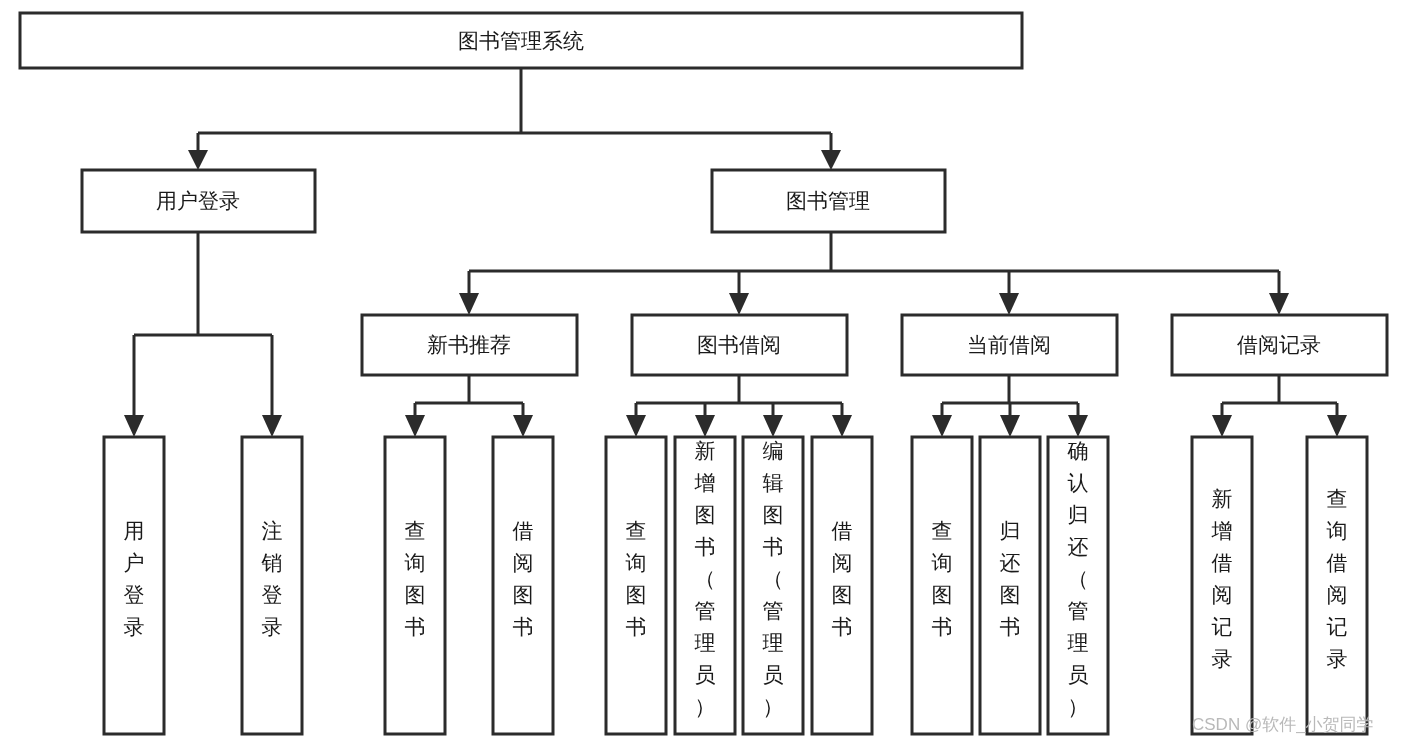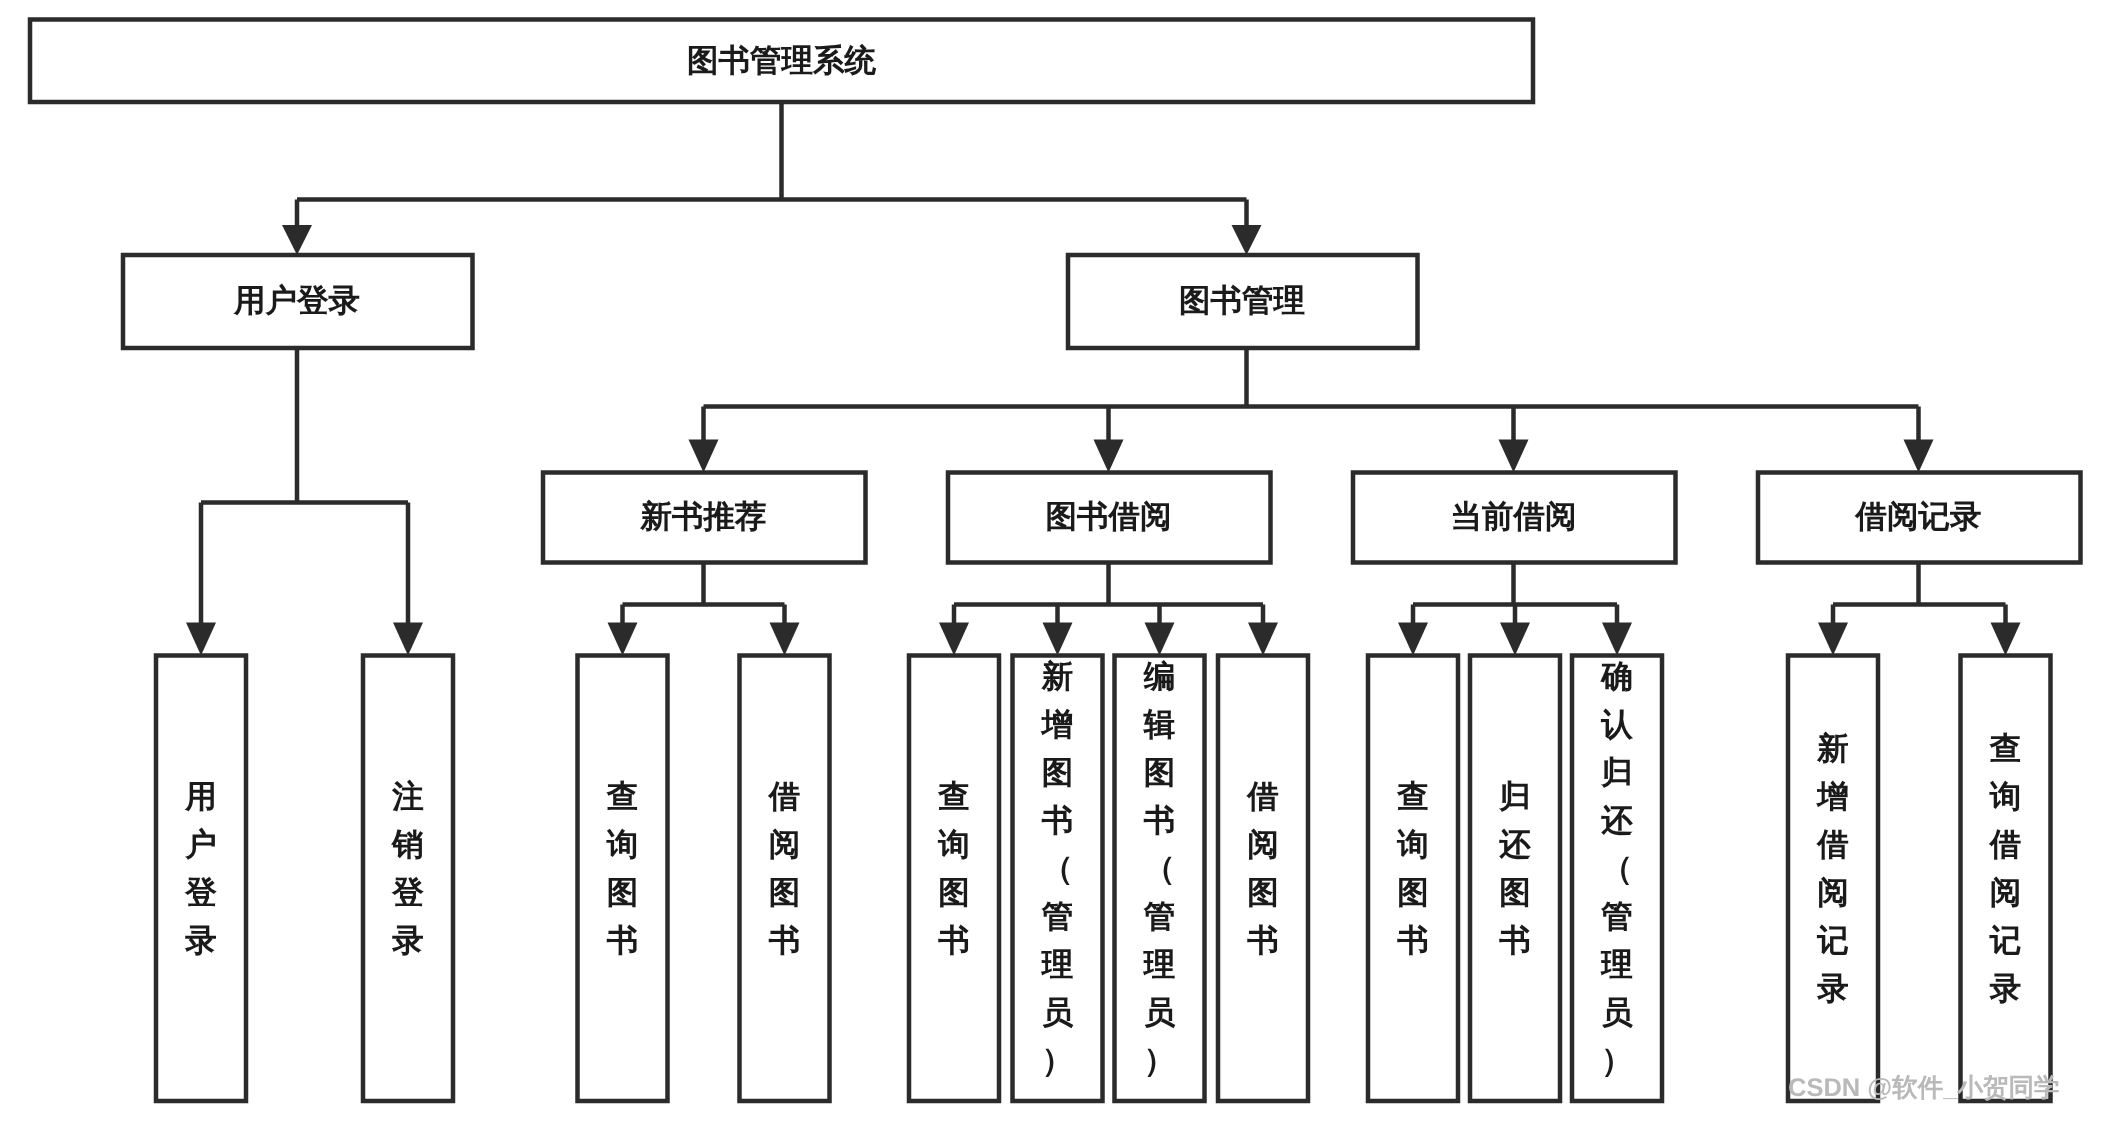--- a/index.html
+++ b/index.html
@@ -11,21 +11,20 @@
     width: 1405px;
     height: 747px;
     font-family: "Liberation Sans", "DejaVu Sans", sans-serif;
     overflow: hidden;
     position: relative;
   }
   #diagram-root {
     position: relative;
     width: 1405px;
     height: 747px;
-    font-weight: bold;
   }
   svg.diagram-canvas {
     display: block;
     width: 1405px;
     height: 747px;
   }
   .node-box {
     fill: #ffffff;
     stroke: #2b2b2b;
     stroke-width: 3;

